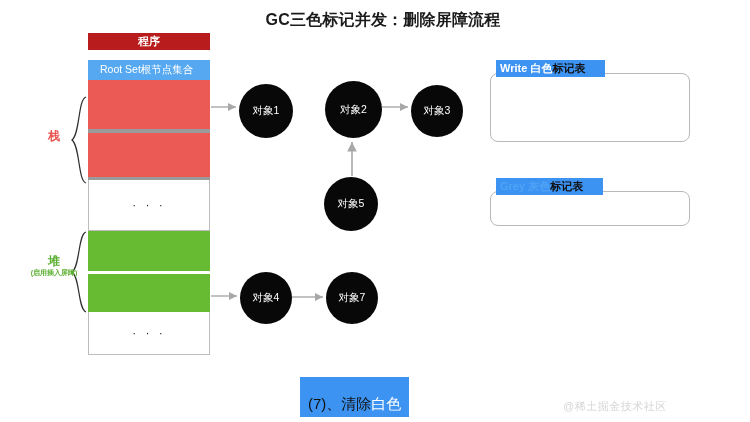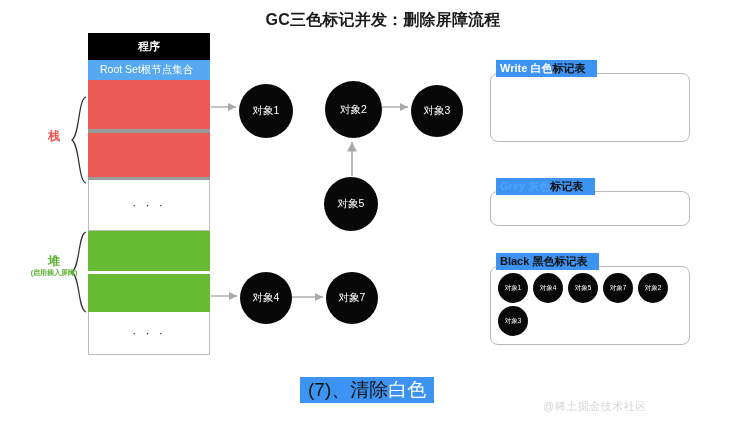--- a/index.html
+++ b/index.html
@@ -14,21 +14,21 @@
   
   #title{
     left:8px;top:10px;width:750px;text-align:center;
     font-size:16px;font-weight:bold;color:#1b1b1b;letter-spacing:.2px;
   }
 
   
   #mem-col{left:88px;top:33px;width:122px;height:322px;}
   .mem-band{position:absolute;left:0;width:122px;box-sizing:border-box;}
   #band-program{
-    top:0;height:27px;background:#000000;
+    top:0;height:17px;background:#b91c1c;
     display:flex;align-items:center;justify-content:center;
     color:#ffffff;font-size:11px;font-weight:bold;
   }
   #band-rootset{
     top:27px;height:20px;background:#56A9F0;
     display:flex;align-items:center;justify-content:flex-start;padding-left:12px;
     color:#ffffff;font-size:10.5px;font-weight:500;white-space:nowrap;
   }
   #band-red1{top:47px;height:49px;background:#EC5A55;}
   #band-redgap{top:96px;height:4px;background:#9a9a9a;}
@@ -77,21 +77,21 @@
   #node4{left:240px;top:272px;width:52px;height:52px;}
   #node7{left:326px;top:272px;width:52px;height:52px;}
 
   
   #arrow-layer{left:0;top:0;width:750px;height:422px;pointer-events:none;}
 
   
   .panel{position:absolute;}
   .panel-title{
     position:absolute;left:6px;top:0;
-    background:#3C93F2;padding:1px 12px 2px 4px;
+    background:#3C93F2;padding:1px 20px 2px 4px;
     font-size:11px;font-weight:bold;white-space:nowrap;line-height:14px;
     z-index:2;
   }
   .panel-box{
     position:absolute;left:0;top:13px;
     border:1px solid #b9b9b9;border-radius:8px;background:#ffffff;
     box-sizing:border-box;
   }
   .t-en{color:#ffffff;}
   .t-color-white{color:#ffffff;}
@@ -111,29 +111,29 @@
   .chip-row{display:flex;gap:5px;margin-bottom:3px;}
   .chip{
     width:30px;height:30px;border-radius:50%;background:#080808;
     display:flex;align-items:center;justify-content:center;
     color:#ffffff;font-size:6.5px;font-weight:500;
   }
 
   
   #caption{
     left:300px;top:377px;
-    background:#3C93F2;padding:2px 8px 3px 8px;
-    font-size:19px;font-weight:500;line-height:21px;white-space:nowrap;
+    background:#3C93F2;padding:16px 8px 3px 8px;
+    font-size:15px;font-weight:500;line-height:21px;white-space:nowrap;
   }
   #caption .c-main{color:#111111;}
   #caption .c-white{color:#ffffff;}
 
   
   #watermark{
-    left:543px;top:399px;
+    left:563px;top:399px;
     font-size:11px;color:#d6d6d6;letter-spacing:.5px;
   }
 </style>
 </head>
 <body>
 
 <div class="stage">
 
   <div class="abs" id="title">GC三色标记并发：删除屏障流程</div>
 
@@ -197,39 +197,20 @@
   </div>
 
   <div class="panel" id="panel-grey">
     <div class="panel-title">
       <span class="t-en-dim">Grey</span>
       <span class="t-color-grey">灰色</span><span class="t-rest">标记表</span>
     </div>
     <div class="panel-box"></div>
   </div>
 
-  <div class="panel" id="panel-black">
-    <div class="panel-title">
-      <span class="t-color-black">Black</span>
-      <span class="t-color-black">黑色</span><span class="t-rest">标记表</span>
-    </div>
-    <div class="panel-box"></div>
-    <div class="chip-area">
-      <div class="chip-row">
-        <div class="chip">对象1</div>
-        <div class="chip">对象4</div>
-        <div class="chip">对象5</div>
-        <div class="chip">对象7</div>
-        <div class="chip">对象2</div>
-      </div>
-      <div class="chip-row">
-        <div class="chip">对象3</div>
-      </div>
-    </div>
-  </div>
 
   <div class="abs" id="caption">
     <span class="c-main">(7)、清除</span><span class="c-white">白色</span>
   </div>
 
   <div class="abs" id="watermark">@稀土掘金技术社区</div>
 
 </div>
 
 </body></html>

